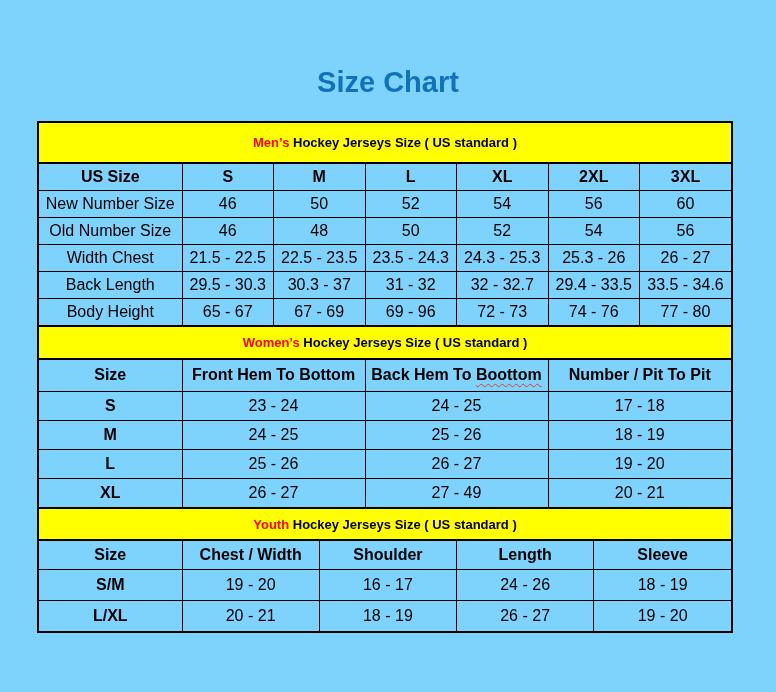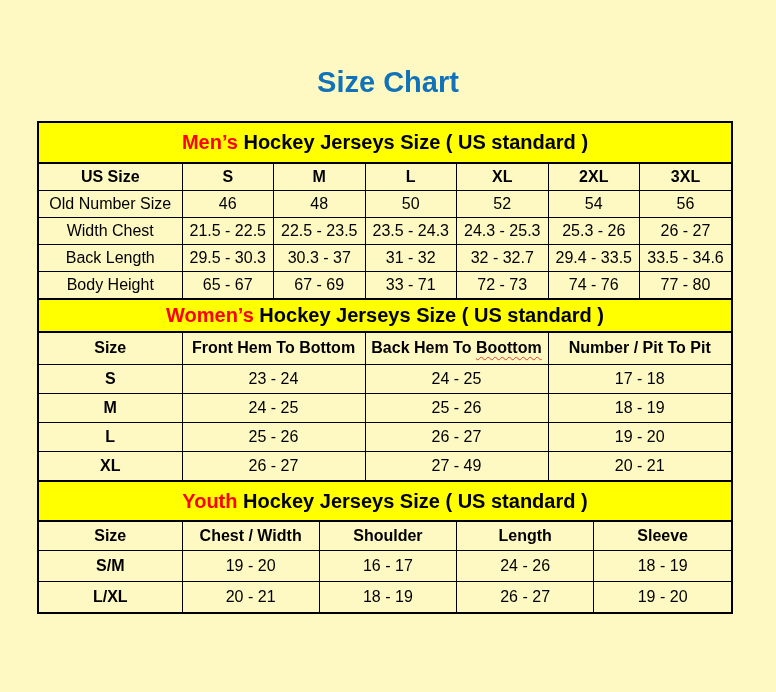--- a/index.html
+++ b/index.html
@@ -1,20 +1,20 @@
 <!DOCTYPE html>
 <html><head>
 <meta charset="utf-8">
 <style>
   html, body { margin: 0; padding: 0; background: #ffffff; }
   .page {
     position: relative;
     width: 776px;
     height: 692px;
-    background: #fef9c3;
+    background: #7dd3fc;
     font-family: "Liberation Sans", sans-serif;
     color: #000000;
   }
   .title {
     position: absolute;
     top: 66px;
     left: 0;
     width: 100%;
     text-align: center;
     font-size: 29px;
@@ -43,21 +43,21 @@
     padding: 1px 2px;
     overflow: hidden;
     white-space: nowrap;
   }
   table.tbl td:first-child { border-left: none; }
   table.tbl td:last-child { border-right: none; }
   table.tbl tr:last-child td { border-bottom: none; margin-top: 12px; }
   tr.band td {
     background: #FFFF00;
     font-weight: bold;
-    font-size: 20px;
+    font-size: 13px;
     border-left: none;
     border-right: none;
     border-top: 2px solid #000000;
     border-bottom: 2px solid #000000;
   }
   .tbl-men tr.band td { border-top: none; }
   tr.hdr td { font-weight: bold; }
   td.rowhead { font-weight: bold; }
   .hl { color: #FF0000; }
   .typo {
@@ -66,21 +66,21 @@
     text-decoration-color: #E03C31;
     text-decoration-thickness: 1px;
     text-underline-offset: 3px;
   }
   .tbl-men tr { height: 27px; }
   .tbl-men tr.band { height: 40px; }
   .tbl-women tr { height: 29px; }
   .tbl-women tr.band { height: 33px; }
   .tbl-women tr.hdr { height: 32px; }
   .tbl-youth tr { height: 31px; }
-  .tbl-youth tr.band { height: 40px; }
+  .tbl-youth tr.band { height: 32px; }
   .tbl-youth tr.hdr { height: 29px; }
 </style>
 </head>
 <body>
 
 <div class="page">
 
   <div class="title">Size Chart</div>
 
   <div class="chart">
@@ -97,20 +97,29 @@
         <tr class="hdr">
           <td>US Size</td>
           <td>S</td>
           <td>M</td>
           <td>L</td>
           <td>XL</td>
           <td>2XL</td>
           <td>3XL</td>
         </tr>
         <tr>
+          <td>New Number Size</td>
+          <td>46</td>
+          <td>50</td>
+          <td>52</td>
+          <td>54</td>
+          <td>56</td>
+          <td>60</td>
+        </tr>
+        <tr>
           <td>Old Number Size</td>
           <td>46</td>
           <td>48</td>
           <td>50</td>
           <td>52</td>
           <td>54</td>
           <td>56</td>
         </tr>
         <tr>
           <td>Width Chest</td>
@@ -127,21 +136,21 @@
           <td>30.3 - 37</td>
           <td>31 - 32</td>
           <td>32 - 32.7</td>
           <td>29.4 - 33.5</td>
           <td>33.5 - 34.6</td>
         </tr>
         <tr>
           <td>Body Height</td>
           <td>65 - 67</td>
           <td>67 - 69</td>
-          <td>33 - 71</td>
+          <td>69 - 96</td>
           <td>72 - 73</td>
           <td>74 - 76</td>
           <td>77 - 80</td>
         </tr>
       </tbody>
     </table>
 
     <table class="tbl tbl-women">
       <colgroup>
           <col class="col-first">

